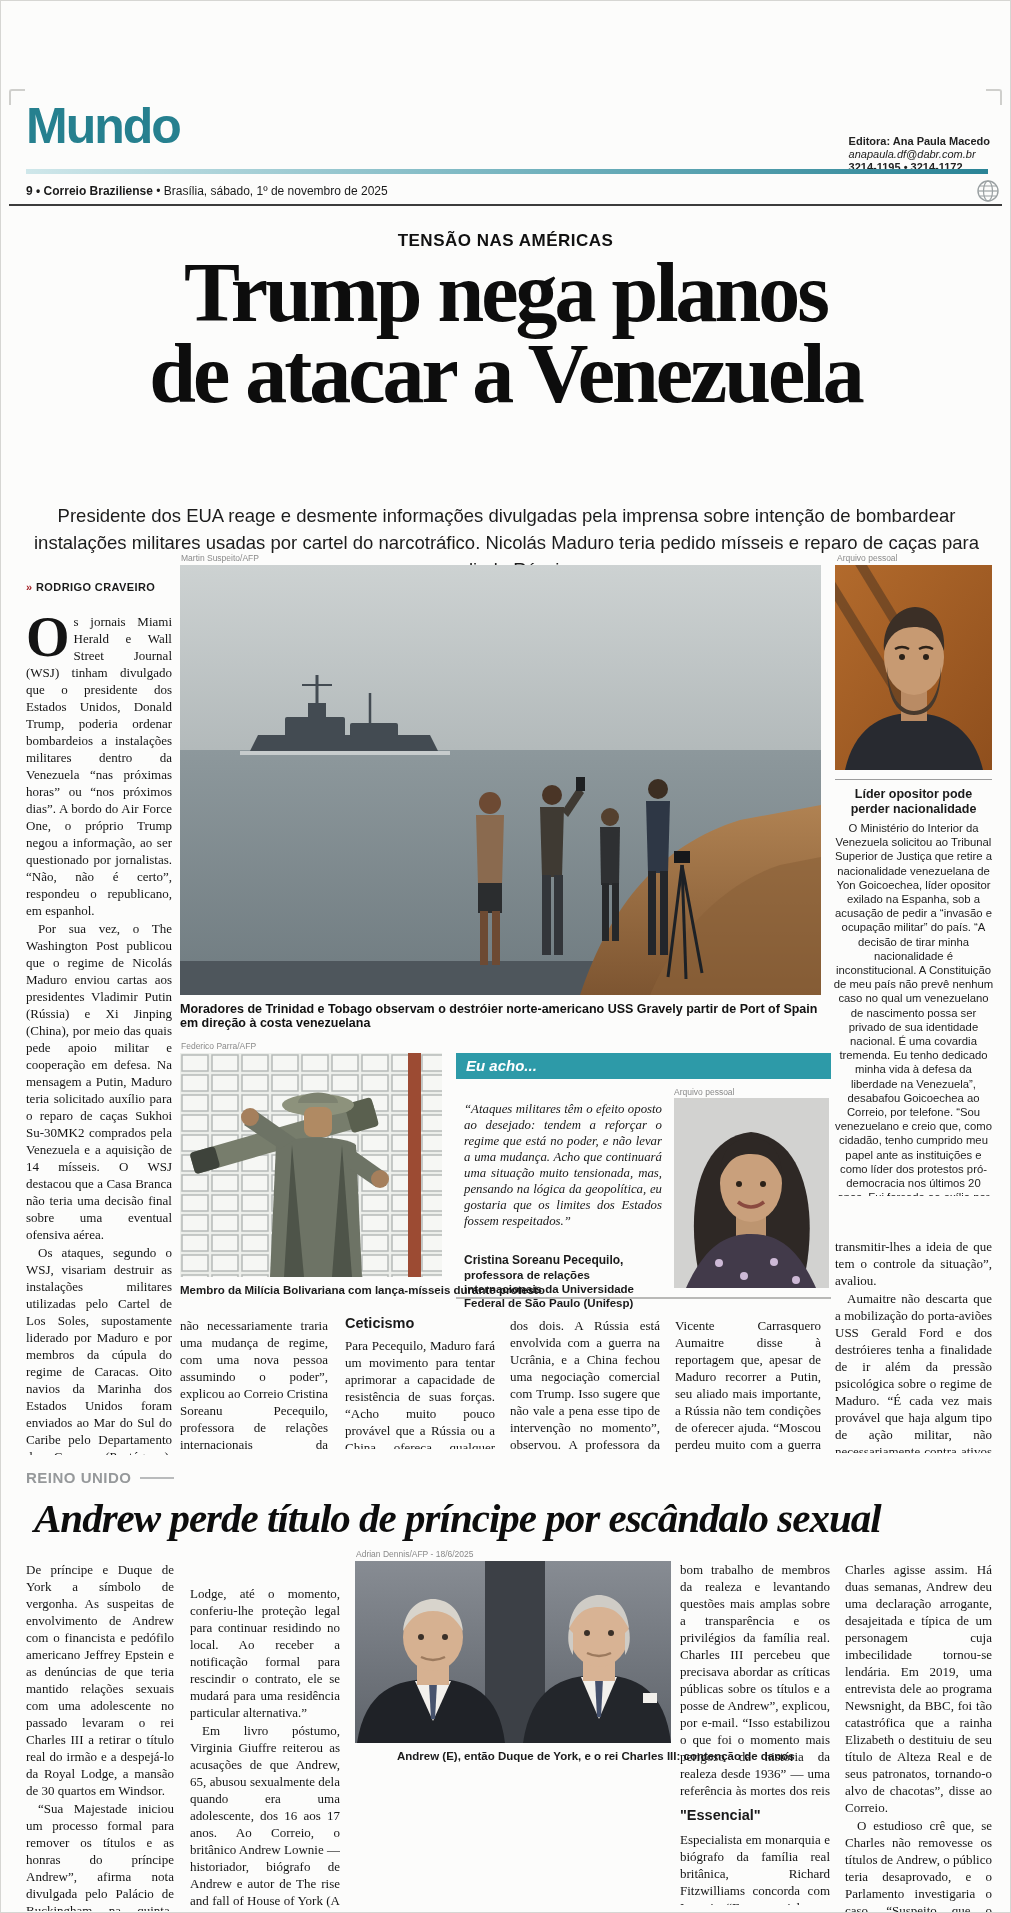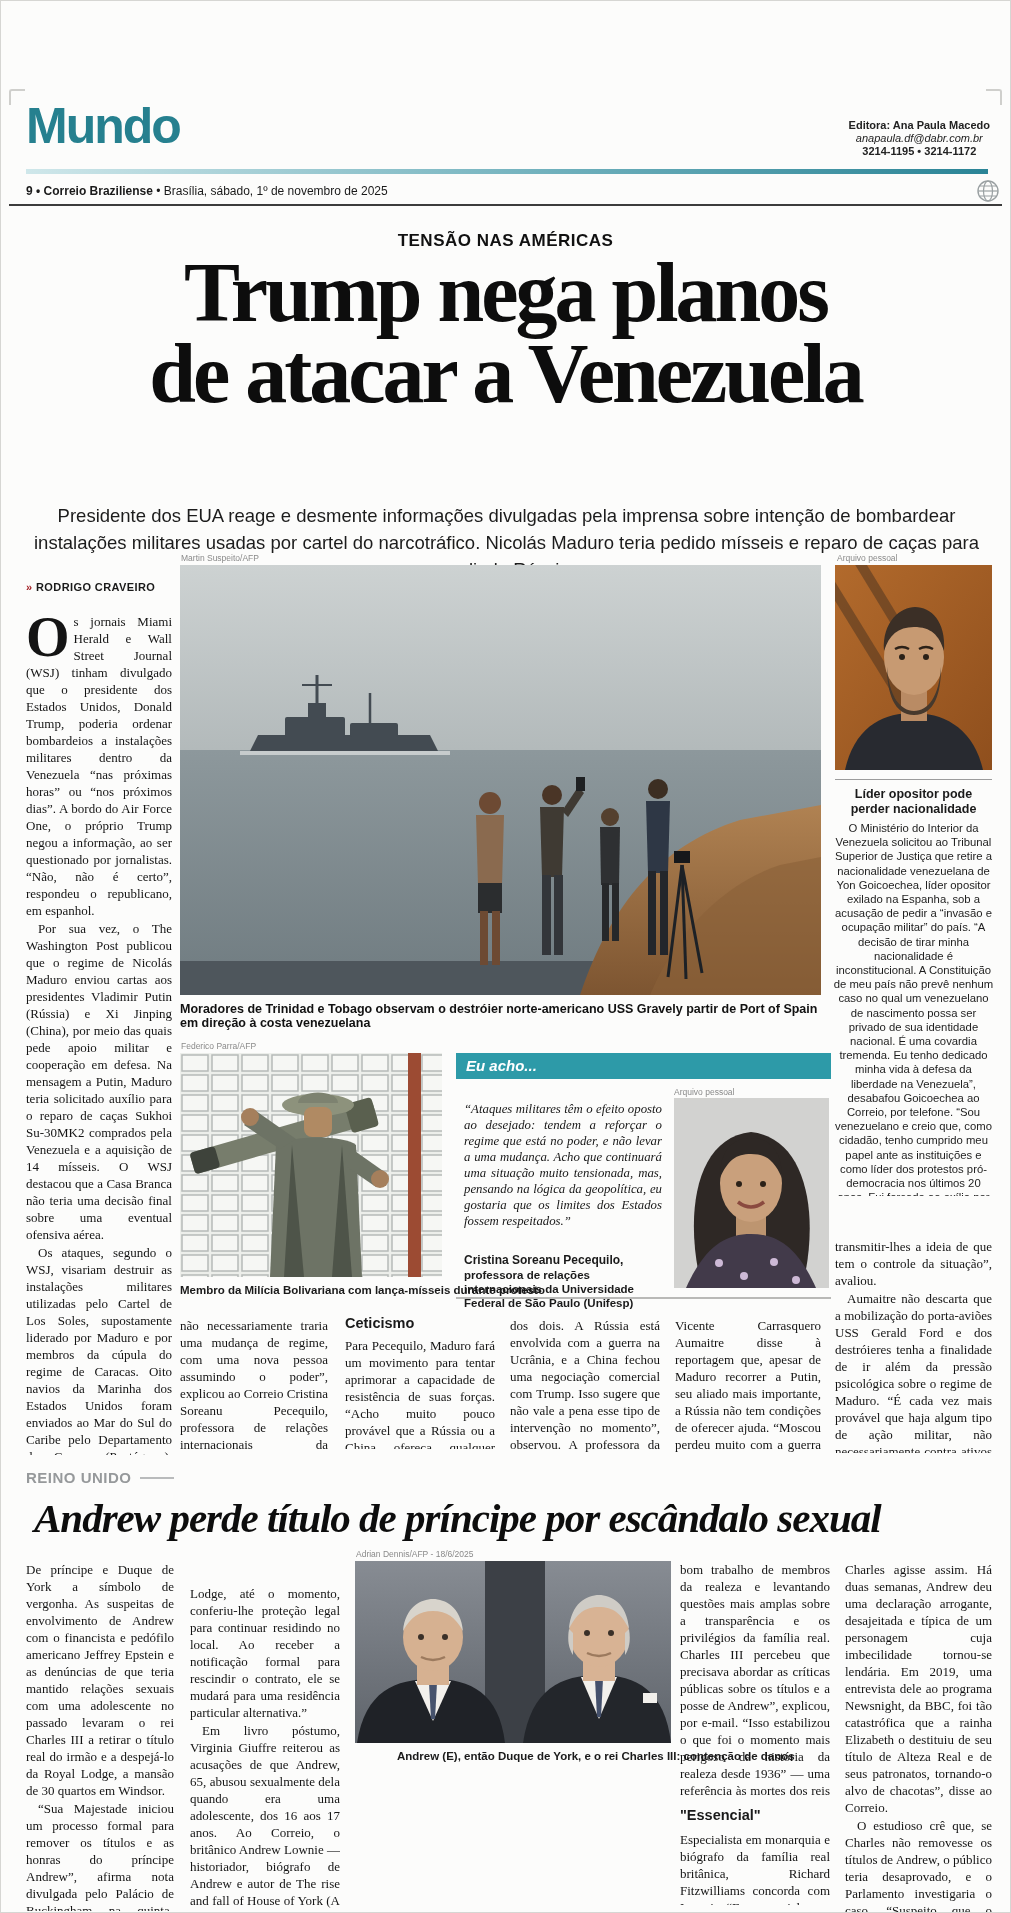--- a/index.html
+++ b/index.html
@@ -3,21 +3,21 @@
 <meta charset="utf-8">
 <style>
   html,body{margin:0;padding:0;background:#e9e9e7;}
   .page{position:relative;width:1011px;height:1913px;margin:0 auto;background:#fcfcfb;
         font-family:"Liberation Sans",sans-serif;color:#1a1a1a;overflow:hidden;
         border:1px solid #d6d6d3;box-sizing:border-box;}
   .abs{position:absolute;}
   
   .section-title{font-family:"Liberation Sans",sans-serif;font-weight:bold;font-size:50px;
         letter-spacing:-2px;color:#26808f;line-height:1;}
-  .editor-block{text-align:center;font-size:11px;line-height:13px;color:#222;}
+  .editor-block{text-align:left;font-size:11px;line-height:13px;color:#222;margin-top:16px;}
   .editor-block .b{font-weight:bold;}
   .editor-block .i{font-style:italic;}
   .teal-rule{height:5px;background:linear-gradient(to right,#cfe7ea,#6fb0bc 55%,#2a8496);}
   .dark-rule{height:2px;background:#3c3c3c;}
   .dateline{font-size:12px;}
   .dateline .b{font-weight:bold;}
   
   .kicker{font-weight:bold;font-size:17px;letter-spacing:.5px;text-align:center;color:#111;}
   .headline{font-family:"Liberation Serif",serif;font-weight:bold;text-align:center;
         font-size:84px;line-height:.96;letter-spacing:-3px;color:#0d0d0d;}

